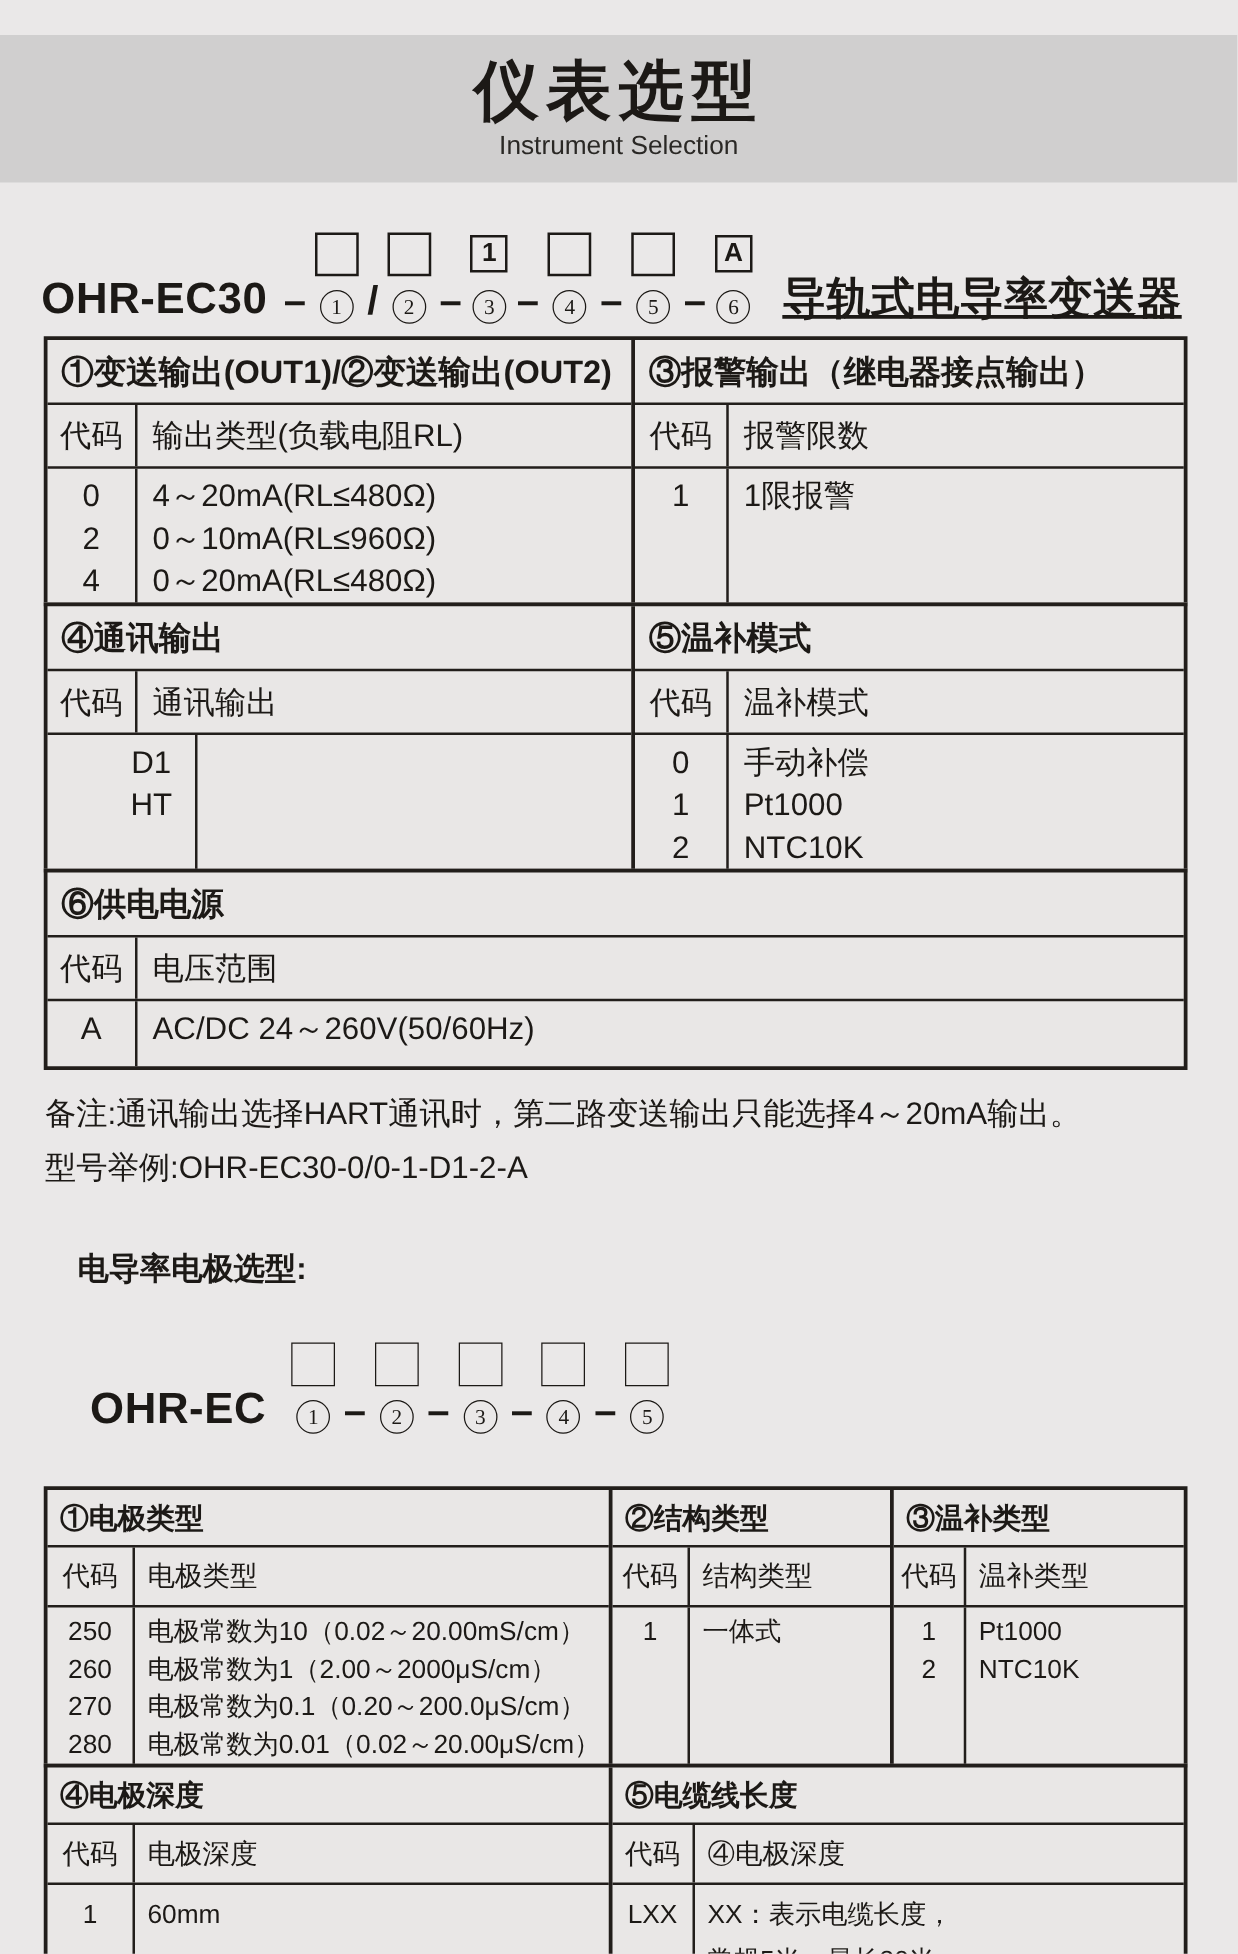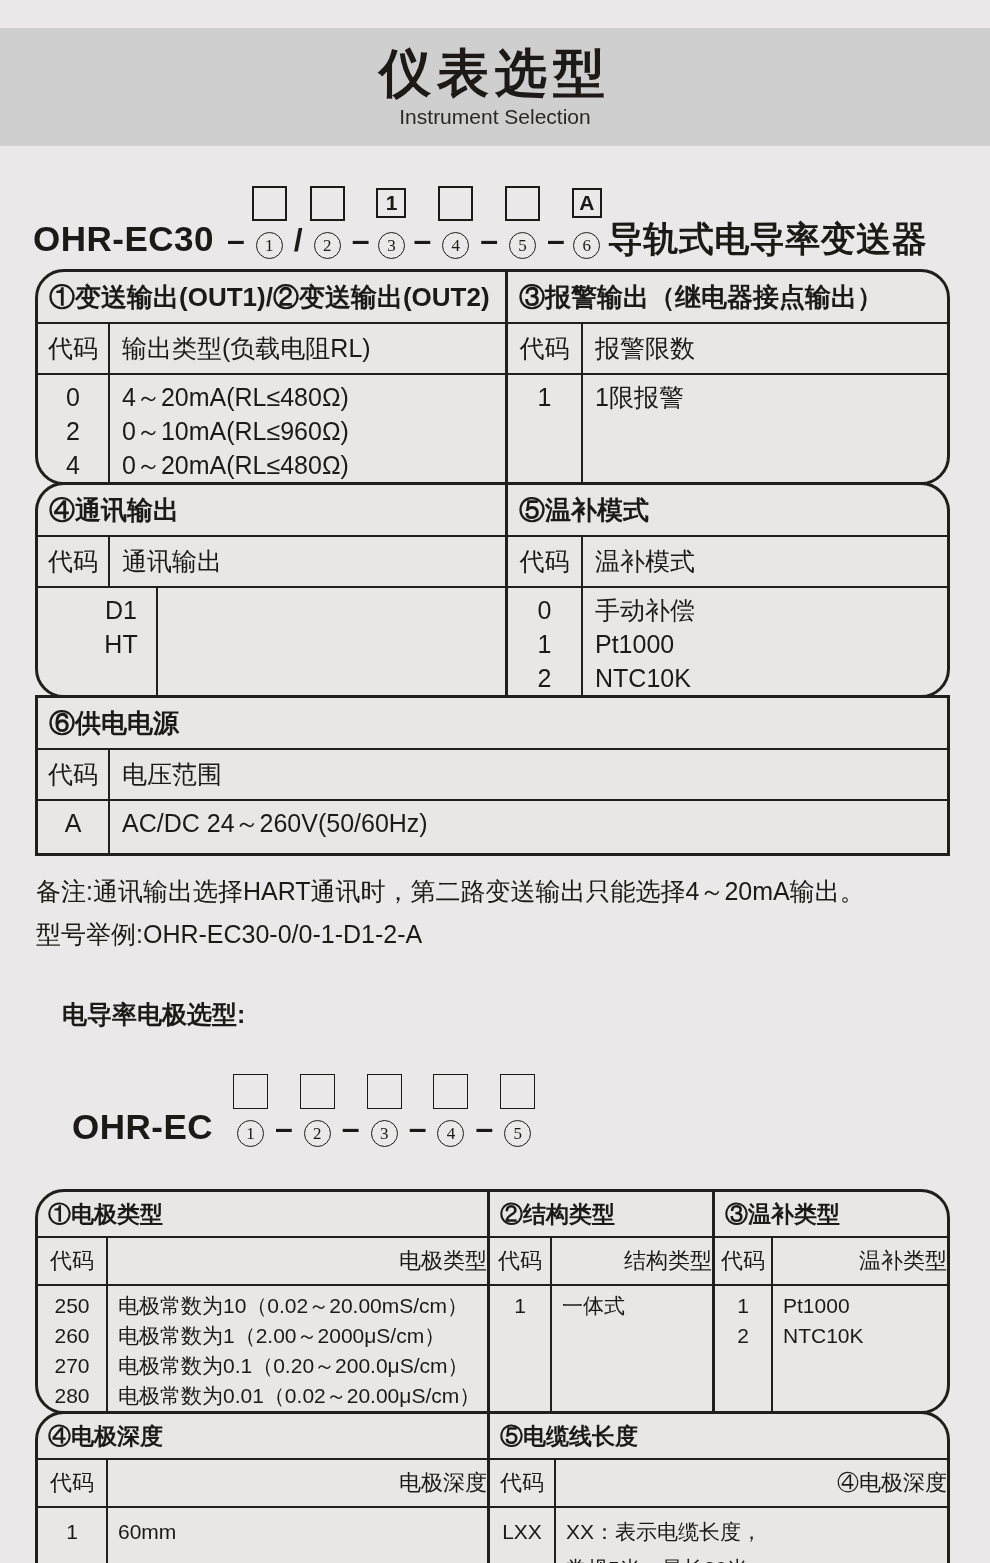--- a/index.html
+++ b/index.html
@@ -34,21 +34,21 @@
     white-space: nowrap;
   }
   .model-1 { margin-top: 37px; }
   .model-2 { margin-top: 40px; margin-left: 72px; }
   .m-prefix, .m-suffix {
     font-weight: bold;
     font-size: 35px;
     line-height: 40px;
     letter-spacing: 0.5px;
   }
-  .m-suffix { margin-left: 6px; }
+  .m-suffix { margin-left: 24px; text-decoration: underline; }
   .m-prefix { margin-right: 6px; }
   .m-sep {
     font-size: 32px;
     font-weight: bold;
     line-height: 38px;
     min-width: 14px;
     padding: 0 7px;
     text-align: center;
   }
   .seg { display: flex; flex-direction: column; align-items: center; }
@@ -72,21 +72,21 @@
   }
 
   
   .tbl {
     width: 915px;
     margin-left: 35px;
     border: 3px solid #221e1b;
     background: #e9e7e6;
   }
   .tbl + .tbl { margin-top: -3px; }
-  .tbl-flex { display: flex; align-items: stretch; border-radius: 29px; }
+  .tbl-flex { display: flex; align-items: stretch; }
   .half-l  { width: 470px; border-right: 3px solid #221e1b; display: flex; flex-direction: column; }
   .half-r  { flex: 1; display: flex; flex-direction: column; }
   .hdr {
     font-weight: bold;
     font-size: 26px;
     padding: 8px 8px 7px 11px;
     border-bottom: 2px solid #221e1b;
     white-space: nowrap;
   }
   .sub { display: flex; border-bottom: 2px solid #221e1b; }
@@ -116,21 +116,21 @@
 
   
   .notes { margin: 14px 0 0 36px; font-size: 25px; line-height: 43px; }
 
   
   .sec-head { margin: 42px 0 0 62px; font-size: 25px; font-weight: bold; }
 
   
   .tbl-b .hdr   { font-size: 23px; padding: 7px 6px 6px 10px; }
   .tbl-b .c-head{ font-size: 22px; padding: 8px 2px; }
-  .tbl-b .d-head{ font-size: 22px; padding: 8px 0 8px 10px; text-align: right; }
+  .tbl-b .d-head{ font-size: 22px; padding: 8px 0 8px 10px; }
   .tbl-b .c-col div, .tbl-b .d-col div { font-size: 21px; line-height: 30px; }
   .tbl-b .d-col { padding-left: 10px; }
   .p1 { width: 452px; border-right: 3px solid #221e1b; display: flex; flex-direction: column; }
   .p2 { width: 225px; border-right: 3px solid #221e1b; display: flex; flex-direction: column; }
   .p3 { flex: 1; display: flex; flex-direction: column; }
   .w70 { width: 70px; }
   .w62 { width: 62px; }
   .w58 { width: 58px; }
   .w66 { width: 66px; }
   .t4-body { min-height: 122px; }

